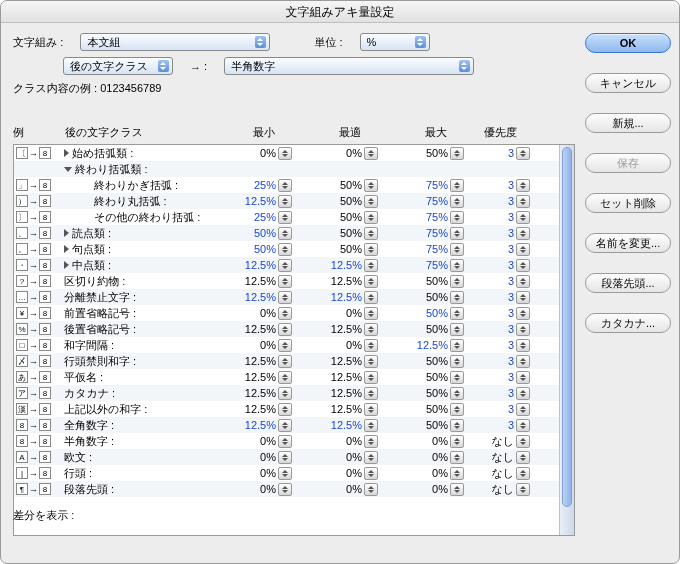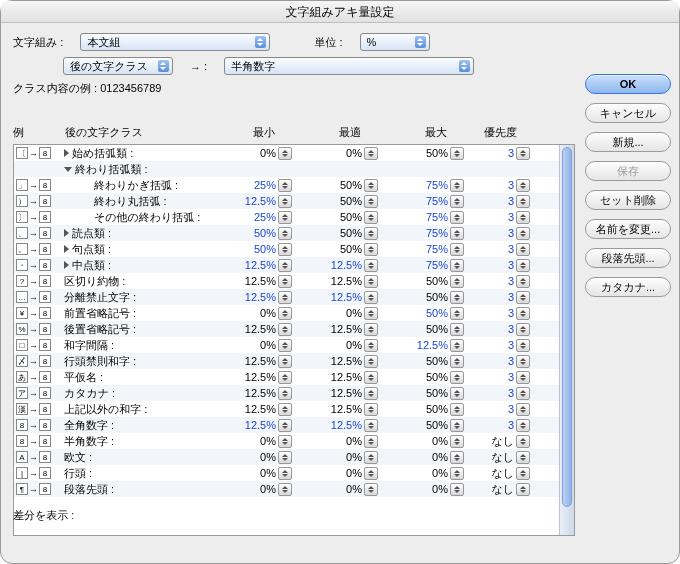--- a/index.html
+++ b/index.html
@@ -1,20 +1,20 @@
 <!DOCTYPE html>
 <html><head>
 <meta charset="utf-8">
 <style>
   * { box-sizing: border-box; }
   html,body { margin:0; padding:0; font-family: "Hiragino Kaku Gothic Pro","Lucida Grande",sans-serif; font-size:11px; color:#000; background:#fff;}
-  .dialog { width:680px; height:564px; background:#ededed; border:1px solid #9a9a9a; border-radius:12px; position:relative; padding:0;}
+  .dialog { width:680px; height:564px; background:#ededed; border:1px solid #9a9a9a; border-radius:7px; position:relative; padding:0;}
   .titlebar { height:22px; line-height:22px; text-align:center; font-size:12px; background:linear-gradient(#f6f6f6,#e1e1e1); border-bottom:1px solid #bfbfbf; border-top-left-radius:6px; border-top-right-radius:6px;}
   .body { position:absolute; top:22px; left:0; right:0; bottom:0; }
-  .rightpanel { position:absolute; right:8px; top:10px; width:86px; display:flex; flex-direction:column; gap:9px;margin-top:41px;}
+  .rightpanel { position:absolute; right:8px; top:10px; width:86px; display:flex; flex-direction:column; gap:20px;}
   .btn { background:linear-gradient(#fdfdfd,#e5e5e5); border:1px solid #9a9a9a; border-radius:10px; height:20px; font-size:11px; cursor:pointer; box-shadow:0 1px 0 rgba(255,255,255,.6) inset;}
   .btn.default { border:1.5px solid #3874d6; background:linear-gradient(#c9e0fb,#8fb8ef); font-weight:bold;}
   .btn:disabled { color:#9a9a9a; cursor:default; }
   .leftarea { position:absolute; left:12px; top:10px; right:104px; bottom:12px; }
   .row { display:flex; align-items:center; gap:17px; margin-bottom:6px;}
   .lbl { font-size:11px; }
   .sel, .selsmall { appearance:none; -webkit-appearance:none; background:linear-gradient(#fbfdff,#d6e4f6); border:1px solid #888; border-radius:3px; height:18px; font-size:11px; padding:0 3px 0 6px; position:relative;}
   .selwrap { position:relative; display:inline-block;}
   .selwrap::after { content:""; position:absolute; right:4px; top:3px; width:11px; height:12px; background:linear-gradient(#9fc2f3,#5b8fda); border-radius:2px;}
   .selwrap::before { content:""; position:absolute; right:7px; top:5px; width:0;height:0; z-index:2; border-left:3px solid transparent;border-right:3px solid transparent;border-bottom:3px solid #fff;}

